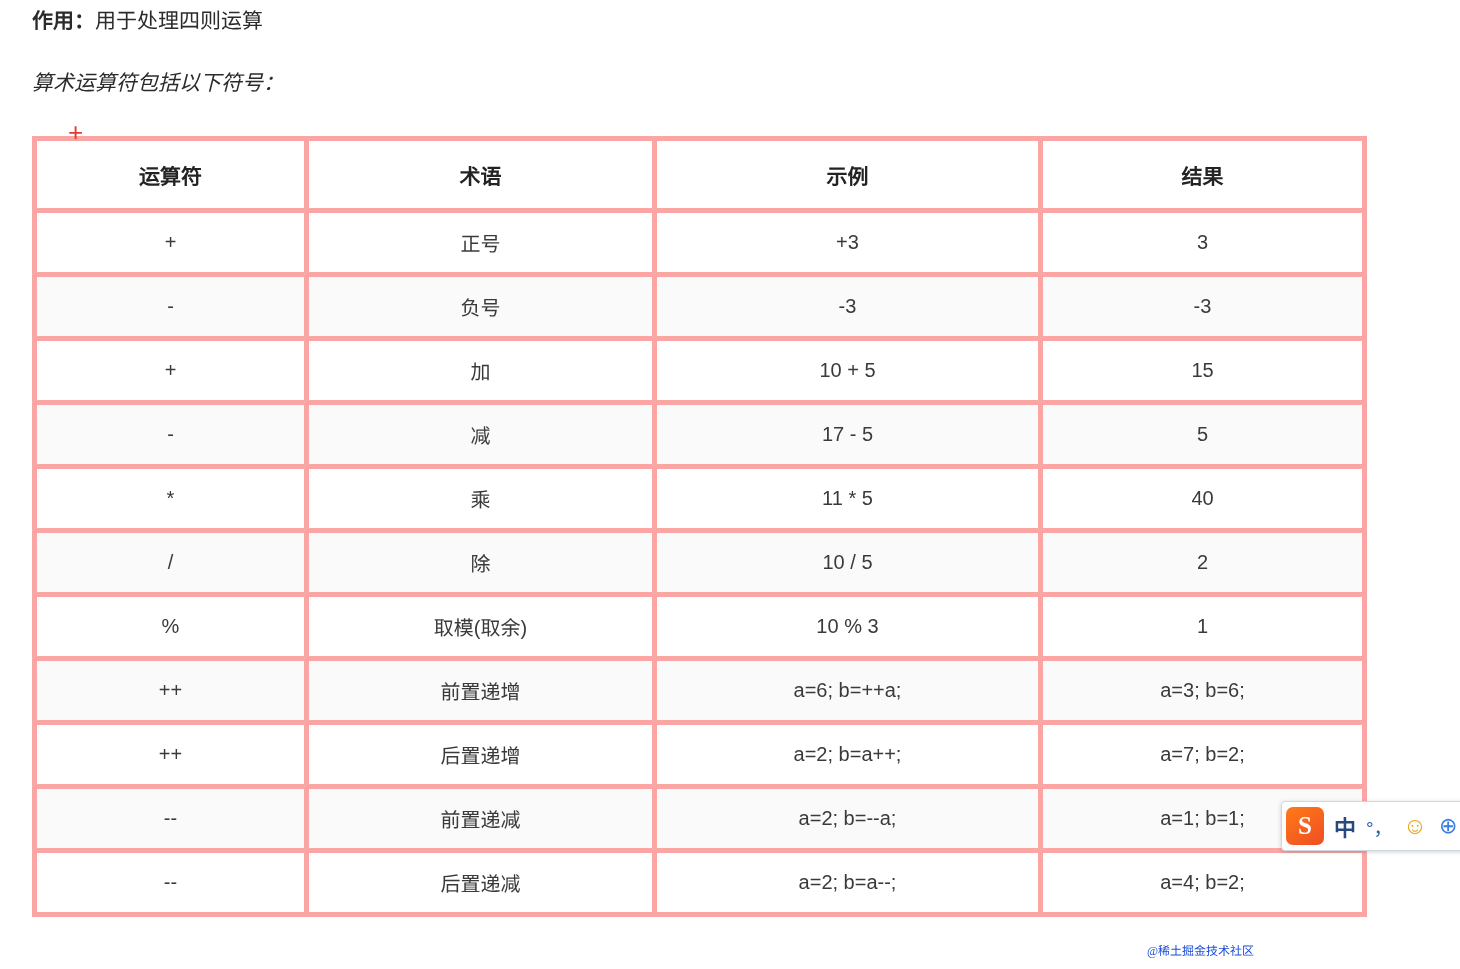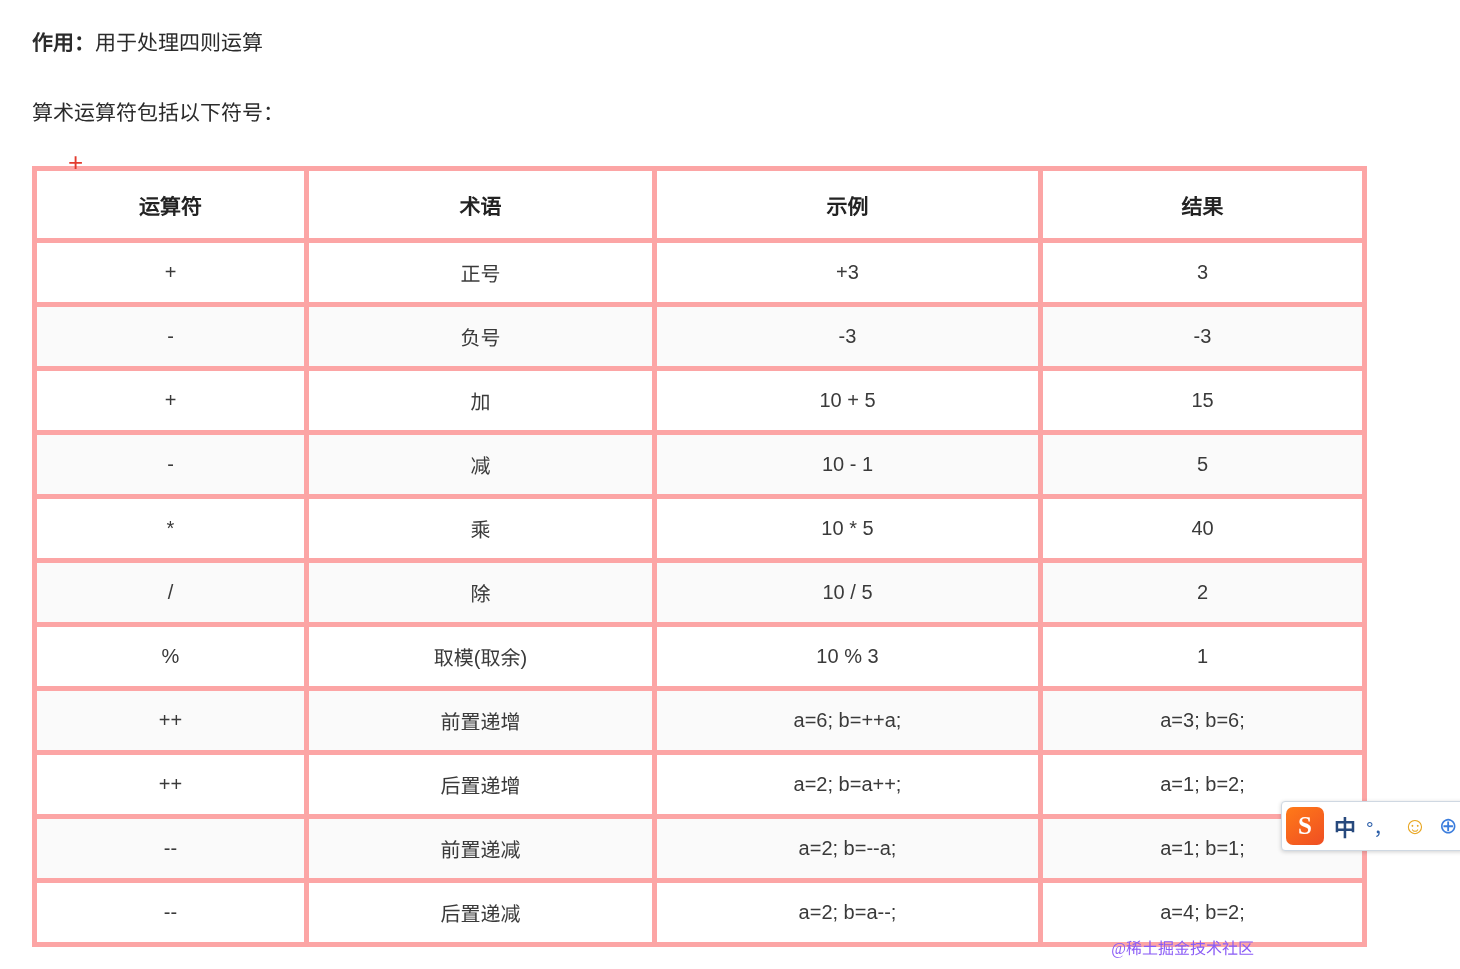--- a/index.html
+++ b/index.html
@@ -14,36 +14,37 @@
     font-family: "Liberation Sans", "DejaVu Sans", sans-serif;
     color: #2f2f2f;
     overflow: hidden;
   }
   .page {
     position: relative;
     width: 1268px;
     height: 969px;
     background: #ffffff;
     box-sizing: border-box;
-    padding: 26px 0 0 0;
+    padding: 4px 0 0 0;
   }
   .intro-line {
     font-size: 21px;
     line-height: 34px;
     color: #2b2b2b;
     margin: 0 0 0 32px;
     font-weight: 700;
   }
   .intro-line .normal {
     font-weight: 400;
   }
   .intro-line.second {
     font-weight: 400;
-    margin-top: 36px;
+    margin-top: 28px;
     font-size: 21px;
+    font-style: italic;
   }
   .table-wrap {
     margin: 36px 0 0 32px;
     width: 1330px;
     position: relative;
   }
   table.op-table {
     border-collapse: collapse;
     width: 1330px;
     table-layout: fixed;
@@ -126,22 +127,22 @@
   }
   .ime-item.cn { color: #27497d; font-weight: 700; }
   .ime-item.punc { color: #2b5ea8; font-size: 19px; }
   .ime-item.smiley { color: #e8a41c; font-size: 24px; }
   .ime-item.last { color: #3b7ddd; font-size: 22px; }
 
   .watermark {
     position: absolute;
     right: 14px;
     bottom: 10px;
-    font-size: 16px;
-    color: #8b5cf6;
+    font-size: 12px;
+    color: #1d4ed8;
     font-family: "Liberation Serif", serif;
   }
 </style>
 </head>
 <body>
 
 <div class="page">
 
   <p class="intro-line">
     <span>作用：</span><span class="normal">用于处理四则运算</span>
@@ -181,27 +182,27 @@
         </tr>
         <tr>
           <td>+</td>
           <td>加</td>
           <td>10 + 5</td>
           <td>15</td>
         </tr>
         <tr class="striped">
           <td>-</td>
           <td>减</td>
-          <td>10 - 1</td>
+          <td>17 - 5</td>
           <td>5</td>
         </tr>
         <tr>
           <td>*</td>
           <td>乘</td>
-          <td>10 * 5</td>
+          <td>11 * 5</td>
           <td>40</td>
         </tr>
         <tr class="striped">
           <td>/</td>
           <td>除</td>
           <td>10 / 5</td>
           <td>2</td>
         </tr>
         <tr>
           <td>%</td>
@@ -212,21 +213,21 @@
         <tr class="striped">
           <td>++</td>
           <td>前置递增</td>
           <td>a=6; b=++a;</td>
           <td>a=3; b=6;</td>
         </tr>
         <tr>
           <td>++</td>
           <td>后置递增</td>
           <td>a=2; b=a++;</td>
-          <td>a=1; b=2;</td>
+          <td>a=7; b=2;</td>
         </tr>
         <tr class="striped">
           <td>--</td>
           <td>前置递减</td>
           <td>a=2; b=--a;</td>
           <td>a=1; b=1;</td>
         </tr>
         <tr>
           <td>--</td>
           <td>后置递减</td>

